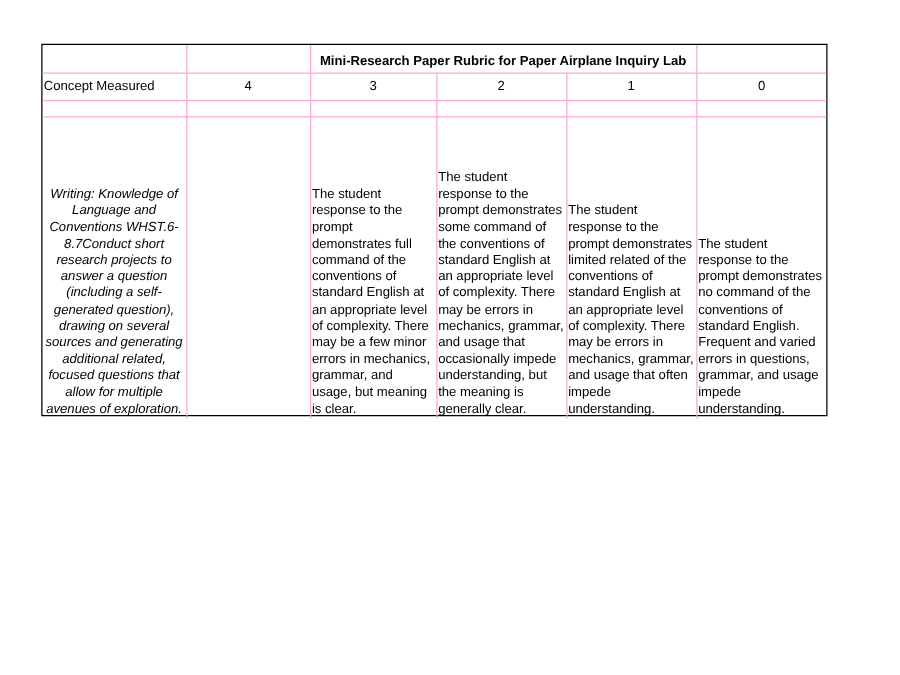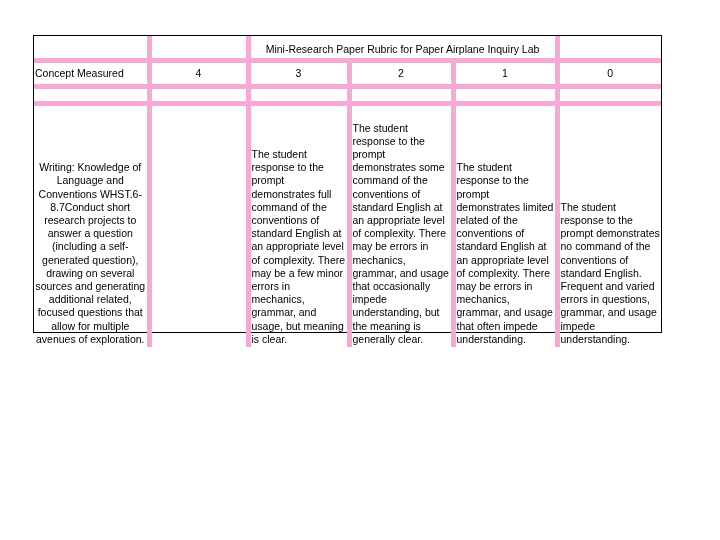--- a/index.html
+++ b/index.html
@@ -1,35 +1,35 @@
 <!DOCTYPE html>
 <html><head>
   <meta charset="utf-8">
   <style>
     html, body { margin: 0; padding: 0; background: #ffffff; }
     body { width: 720px; height: 540px; position: relative; overflow: hidden;
            font-family: "Liberation Sans", sans-serif; font-size: 10.5px; color: #000; }
     .sheet { position: absolute; left: 33px; top: 35px; width: 629px; height: 298px;
              border: 1px solid #000; box-sizing: border-box; }
     table { border-collapse: collapse; table-layout: fixed; width: 627px; }
-    td { border: 5px solid #f9a8d4; padding: 0 1px; vertical-align: bottom;
+    td { border: 1px solid #f9a8d4; padding: 0 1px; vertical-align: bottom;
          line-height: 13.2px; overflow: hidden; }
-    tr:first-child td { border-top: none; }
+    tr:first-child td { border-top: none; font-weight: bold; }
     tr:last-child td { border-bottom: none; margin-left: 43px; }
     td:first-child { border-left: none; }
     td:last-child { border-right: none; }
     .r-title td { height: 20px; }
     .r-head td { height: 21px; }
     .r-gap td { height: 12px; }
     .r-body td { height: 240px; padding-bottom: 1px; }
     .center { text-align: center; }
     .left { text-align: left; }
     .title-cell { text-align: center; vertical-align: bottom; padding-bottom: 2px; }
     .head-cell { vertical-align: middle; }
-    .crit { text-align: center; }
+    .crit { text-align: center; font-style: italic; }
     .desc { text-align: left; }
   </style>
 </head>
 <body>
 
 <div class="sheet">
   <table>
     <colgroup>
       <col style="width:115px">
       <col style="width:99px">

